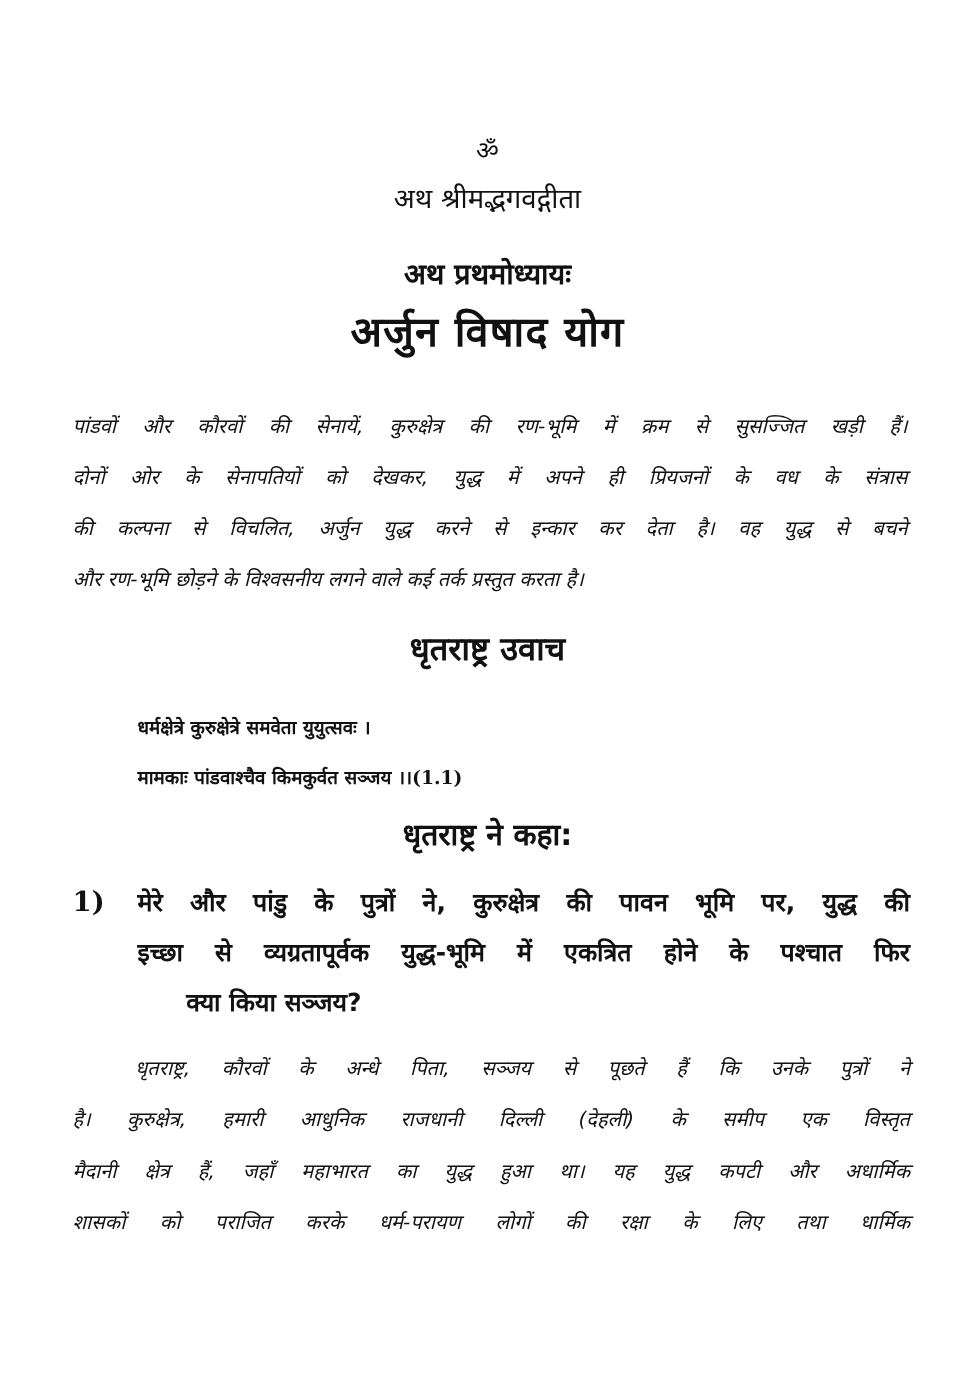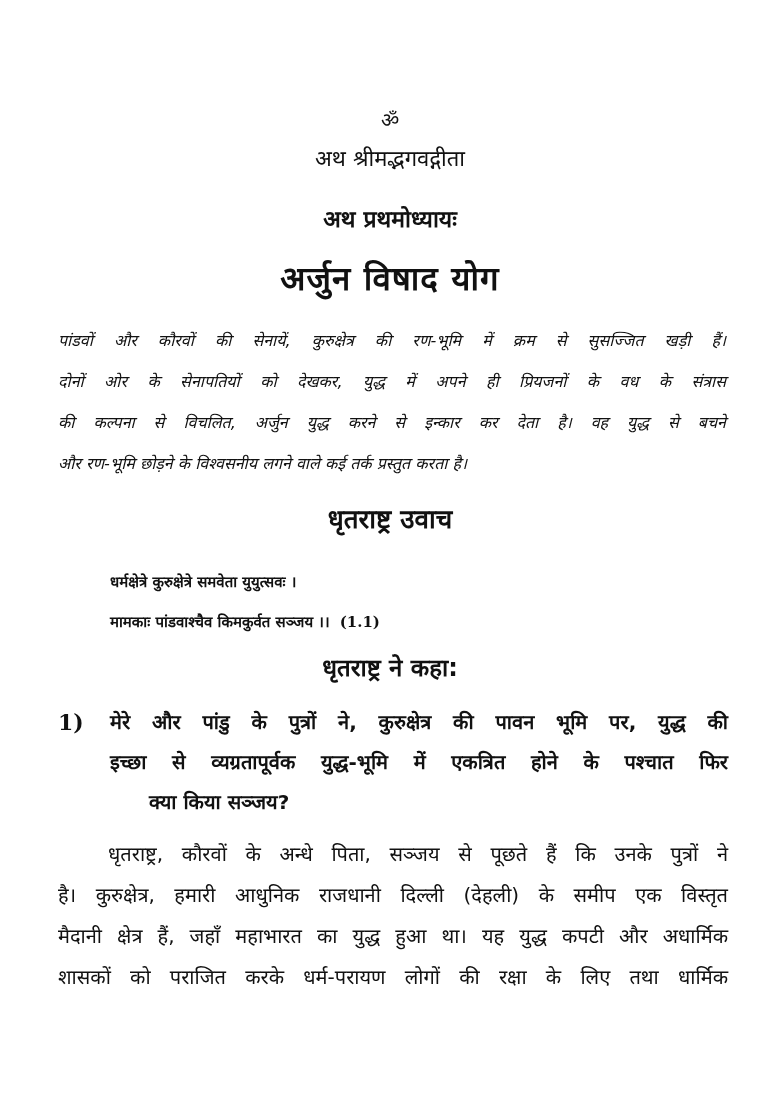--- a/index.html
+++ b/index.html
@@ -4,35 +4,35 @@
   <style>
     html, body { margin: 0; padding: 0; }
     body {
       width: 780px; height: 1108px; background: #ffffff; color: #111;
       font-family: "DejaVu Sans", sans-serif; position: relative; overflow: hidden;
     }
     .center { position: absolute; left: 0; width: 780px; text-align: center; white-space: nowrap; }
     .om { top: 106px; font-size: 20px; }
     .book-title { top: 142px; font-size: 22px; }
     .chapter-no { top: 202px; font-size: 23px; font-weight: bold; }
-    .chapter-title { top: 255px; font-size: 33px; font-weight: bold; letter-spacing: 1px; }
+    .chapter-title { top: 242px; font-size: 33px; font-weight: bold; letter-spacing: 1px; }
     .summary { position: absolute; left: 58px; width: 668px; top: 320px; }
     .summary .line { font-size: 16px; font-style: italic; height: 41px; line-height: 41px; white-space: nowrap; text-align: justify; text-align-last: justify; }
     .speaker { top: 500px; font-size: 26px; font-weight: bold; }
     .verse { position: absolute; left: 110px; top: 562px; }
     .verse .vline { font-size: 15px; font-weight: bold; height: 40px; line-height: 40px; white-space: nowrap; }
-    .verse .vnum { font-family: "DejaVu Serif", serif; margin-left: 10px; }
+    .verse .vnum { font-family: "DejaVu Serif", serif; }
     .trans-head { top: 650px; font-size: 24px; font-weight: bold; }
     .item { position: absolute; left: 58px; top: 702px; width: 670px; }
     .item .num { position: absolute; left: 0; top: 0; font-size: 22px; font-weight: bold; font-family: "DejaVu Serif", serif; line-height: 40px; }
     .item .text { position: absolute; left: 52px; width: 618px; }
     .item .tline { font-size: 20px; font-weight: bold; height: 40px; line-height: 40px; white-space: nowrap; text-align: justify; text-align-last: justify; }
     .item .tline.last { text-align-last: left; margin-left: 39px; }
     .commentary { position: absolute; left: 58px; top: 834px; width: 670px; }
-    .commentary .cline { font-size: 20px; height: 41px; line-height: 41px; white-space: nowrap; text-align: justify; text-align-last: justify; }
+    .commentary .cline { font-size: 16px; height: 41px; line-height: 41px; white-space: nowrap; text-align: justify; text-align-last: justify; font-style: italic; }
     .commentary .cline.indent { padding-left: 50px; }
   </style>
 </head>
 <body>
 
 <div class="center om">ॐ</div>
 <div class="center book-title">अथ श्रीमद्भगवद्गीता</div>
 <div class="center chapter-no">अथ प्रथमोध्यायः</div>
 <div class="center chapter-title">अर्जुन विषाद योग</div>
 

